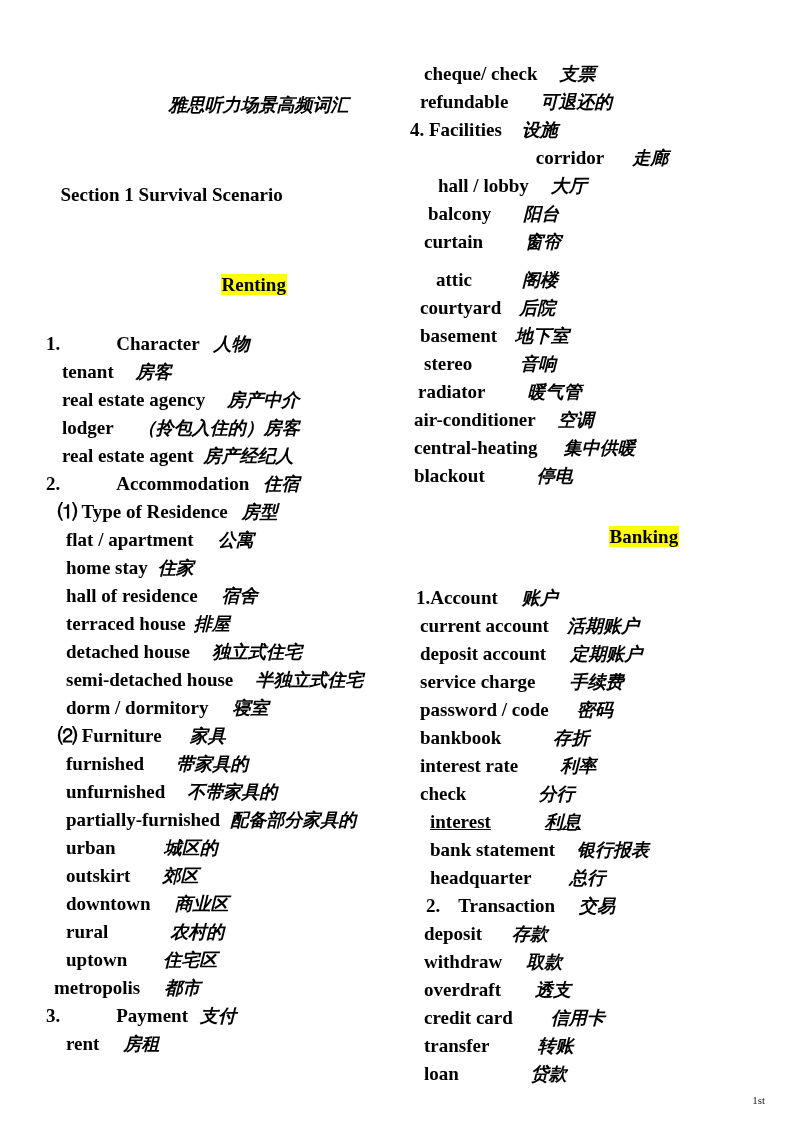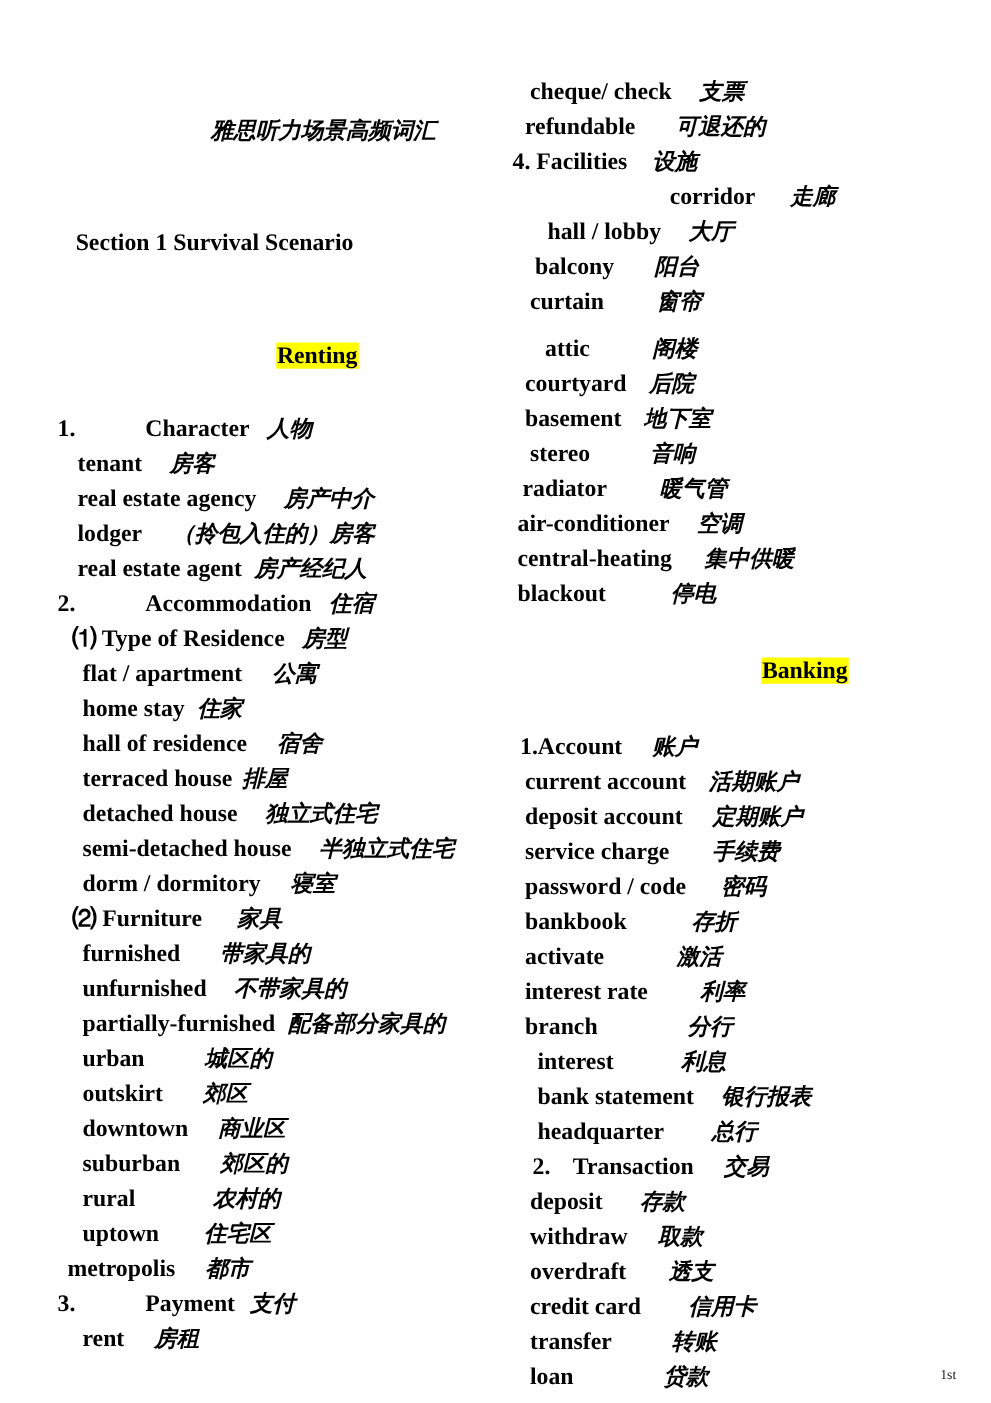--- a/index.html
+++ b/index.html
@@ -116,21 +116,20 @@
         <div class="line" style="padding-left: 34px;"><span class="en">detached house</span><span style="display: inline-block; width: 22px;"></span><span class="cn">独立式住宅</span></div>
         <div class="line" style="padding-left: 34px;"><span class="en">semi-detached house</span><span style="display: inline-block; width: 22px;"></span><span class="cn">半独立式住宅</span></div>
         <div class="line" style="padding-left: 34px;"><span class="en">dorm / dormitory</span><span style="display: inline-block; width: 24px;"></span><span class="cn">寝室</span></div>
         <div class="line" style="padding-left: 26px;"><span class="en">⑵ Furniture</span><span style="display: inline-block; width: 28px;"></span><span class="cn">家具</span></div>
         <div class="line" style="padding-left: 34px;"><span class="en">furnished</span><span style="display: inline-block; width: 32px;"></span><span class="cn">带家具的</span></div>
         <div class="line" style="padding-left: 34px;"><span class="en">unfurnished</span><span style="display: inline-block; width: 22px;"></span><span class="cn">不带家具的</span></div>
         <div class="line" style="padding-left: 34px;"><span class="en">partially-furnished</span><span style="display: inline-block; width: 10px;"></span><span class="cn">配备部分家具的</span></div>
         <div class="line" style="padding-left: 34px;"><span class="en">urban</span><span style="display: inline-block; width: 48px;"></span><span class="cn">城区的</span></div>
         <div class="line" style="padding-left: 34px;"><span class="en">outskirt</span><span style="display: inline-block; width: 32px;"></span><span class="cn">郊区</span></div>
         <div class="line" style="padding-left: 34px;"><span class="en">downtown</span><span style="display: inline-block; width: 24px;"></span><span class="cn">商业区</span></div>
-        <div class="line" style="padding-left: 34px;"><span class="en">suburban</span><span style="display: inline-block; width: 32px;"></span><span class="cn">郊区的</span></div>
         <div class="line" style="padding-left: 34px;"><span class="en">rural</span><span style="display: inline-block; width: 62px;"></span><span class="cn">农村的</span></div>
         <div class="line" style="padding-left: 34px;"><span class="en">uptown</span><span style="display: inline-block; width: 36px;"></span><span class="cn">住宅区</span></div>
         <div class="line" style="padding-left: 22px;"><span class="en">metropolis</span><span style="display: inline-block; width: 24px;"></span><span class="cn">都市</span></div>
         <div class="line" style="padding-left: 14px;"><span class="en">3.</span><span style="display: inline-block; width: 56px;"></span><span class="en">Payment</span><span style="display: inline-block; width: 12px;"></span><span class="cn">支付</span></div>
         <div class="line" style="padding-left: 34px;"><span class="en">rent</span><span style="display: inline-block; width: 24px;"></span><span class="cn">房租</span></div>
       </div>
   </div>
 
   <div class="col" id="col-right">
     <div id="right-lines-a">
@@ -155,24 +154,23 @@
       <span class="en hl">Banking</span>
     </div>
 
     <div id="right-lines-b">
         <div class="line" style="padding-left: 6px; margin-top: 2px;"><span class="en">1.Account</span><span style="display: inline-block; width: 24px;"></span><span class="cn">账户</span></div>
         <div class="line" style="padding-left: 10px;"><span class="en">current account</span><span style="display: inline-block; width: 18px;"></span><span class="cn">活期账户</span></div>
         <div class="line" style="padding-left: 10px;"><span class="en">deposit account</span><span style="display: inline-block; width: 24px;"></span><span class="cn">定期账户</span></div>
         <div class="line" style="padding-left: 10px;"><span class="en">service charge</span><span style="display: inline-block; width: 34px;"></span><span class="cn">手续费</span></div>
         <div class="line" style="padding-left: 10px;"><span class="en">password / code</span><span style="display: inline-block; width: 28px;"></span><span class="cn">密码</span></div>
         <div class="line" style="padding-left: 10px;"><span class="en">bankbook</span><span style="display: inline-block; width: 52px;"></span><span class="cn">存折</span></div>
-        <div class="line" style="padding-left: 10px;"><span class="en">activate</span><span style="display: inline-block; width: 58px;"></span><span class="cn">激活</span></div>
         <div class="line" style="padding-left: 10px;"><span class="en">interest rate</span><span style="display: inline-block; width: 42px;"></span><span class="cn">利率</span></div>
-        <div class="line" style="padding-left: 10px;"><span class="en">branch</span><span style="display: inline-block; width: 72px;"></span><span class="cn">分行</span></div>
-        <div class="line" style="padding-left: 20px;"><span class="en">interest</span><span style="display: inline-block; width: 54px;"></span><span class="cn">利息</span></div>
+        <div class="line" style="padding-left: 10px;"><span class="en">check</span><span style="display: inline-block; width: 72px;"></span><span class="cn">分行</span></div>
+        <div class="line" style="padding-left: 20px; text-decoration: underline;"><span class="en">interest</span><span style="display: inline-block; width: 54px;"></span><span class="cn">利息</span></div>
         <div class="line" style="padding-left: 20px;"><span class="en">bank statement</span><span style="display: inline-block; width: 22px;"></span><span class="cn">银行报表</span></div>
         <div class="line" style="padding-left: 20px;"><span class="en">headquarter</span><span style="display: inline-block; width: 38px;"></span><span class="cn">总行</span></div>
         <div class="line" style="padding-left: 16px;"><span class="en">2.</span><span style="display: inline-block; width: 18px;"></span><span class="en">Transaction</span><span style="display: inline-block; width: 24px;"></span><span class="cn">交易</span></div>
         <div class="line" style="padding-left: 14px;"><span class="en">deposit</span><span style="display: inline-block; width: 30px;"></span><span class="cn">存款</span></div>
         <div class="line" style="padding-left: 14px;"><span class="en">withdraw</span><span style="display: inline-block; width: 24px;"></span><span class="cn">取款</span></div>
         <div class="line" style="padding-left: 14px;"><span class="en">overdraft</span><span style="display: inline-block; width: 34px;"></span><span class="cn">透支</span></div>
         <div class="line" style="padding-left: 14px;"><span class="en">credit card</span><span style="display: inline-block; width: 38px;"></span><span class="cn">信用卡</span></div>
         <div class="line" style="padding-left: 14px;"><span class="en">transfer</span><span style="display: inline-block; width: 48px;"></span><span class="cn">转账</span></div>
         <div class="line" style="padding-left: 14px;"><span class="en">loan</span><span style="display: inline-block; width: 72px;"></span><span class="cn">贷款</span></div>
       </div>

